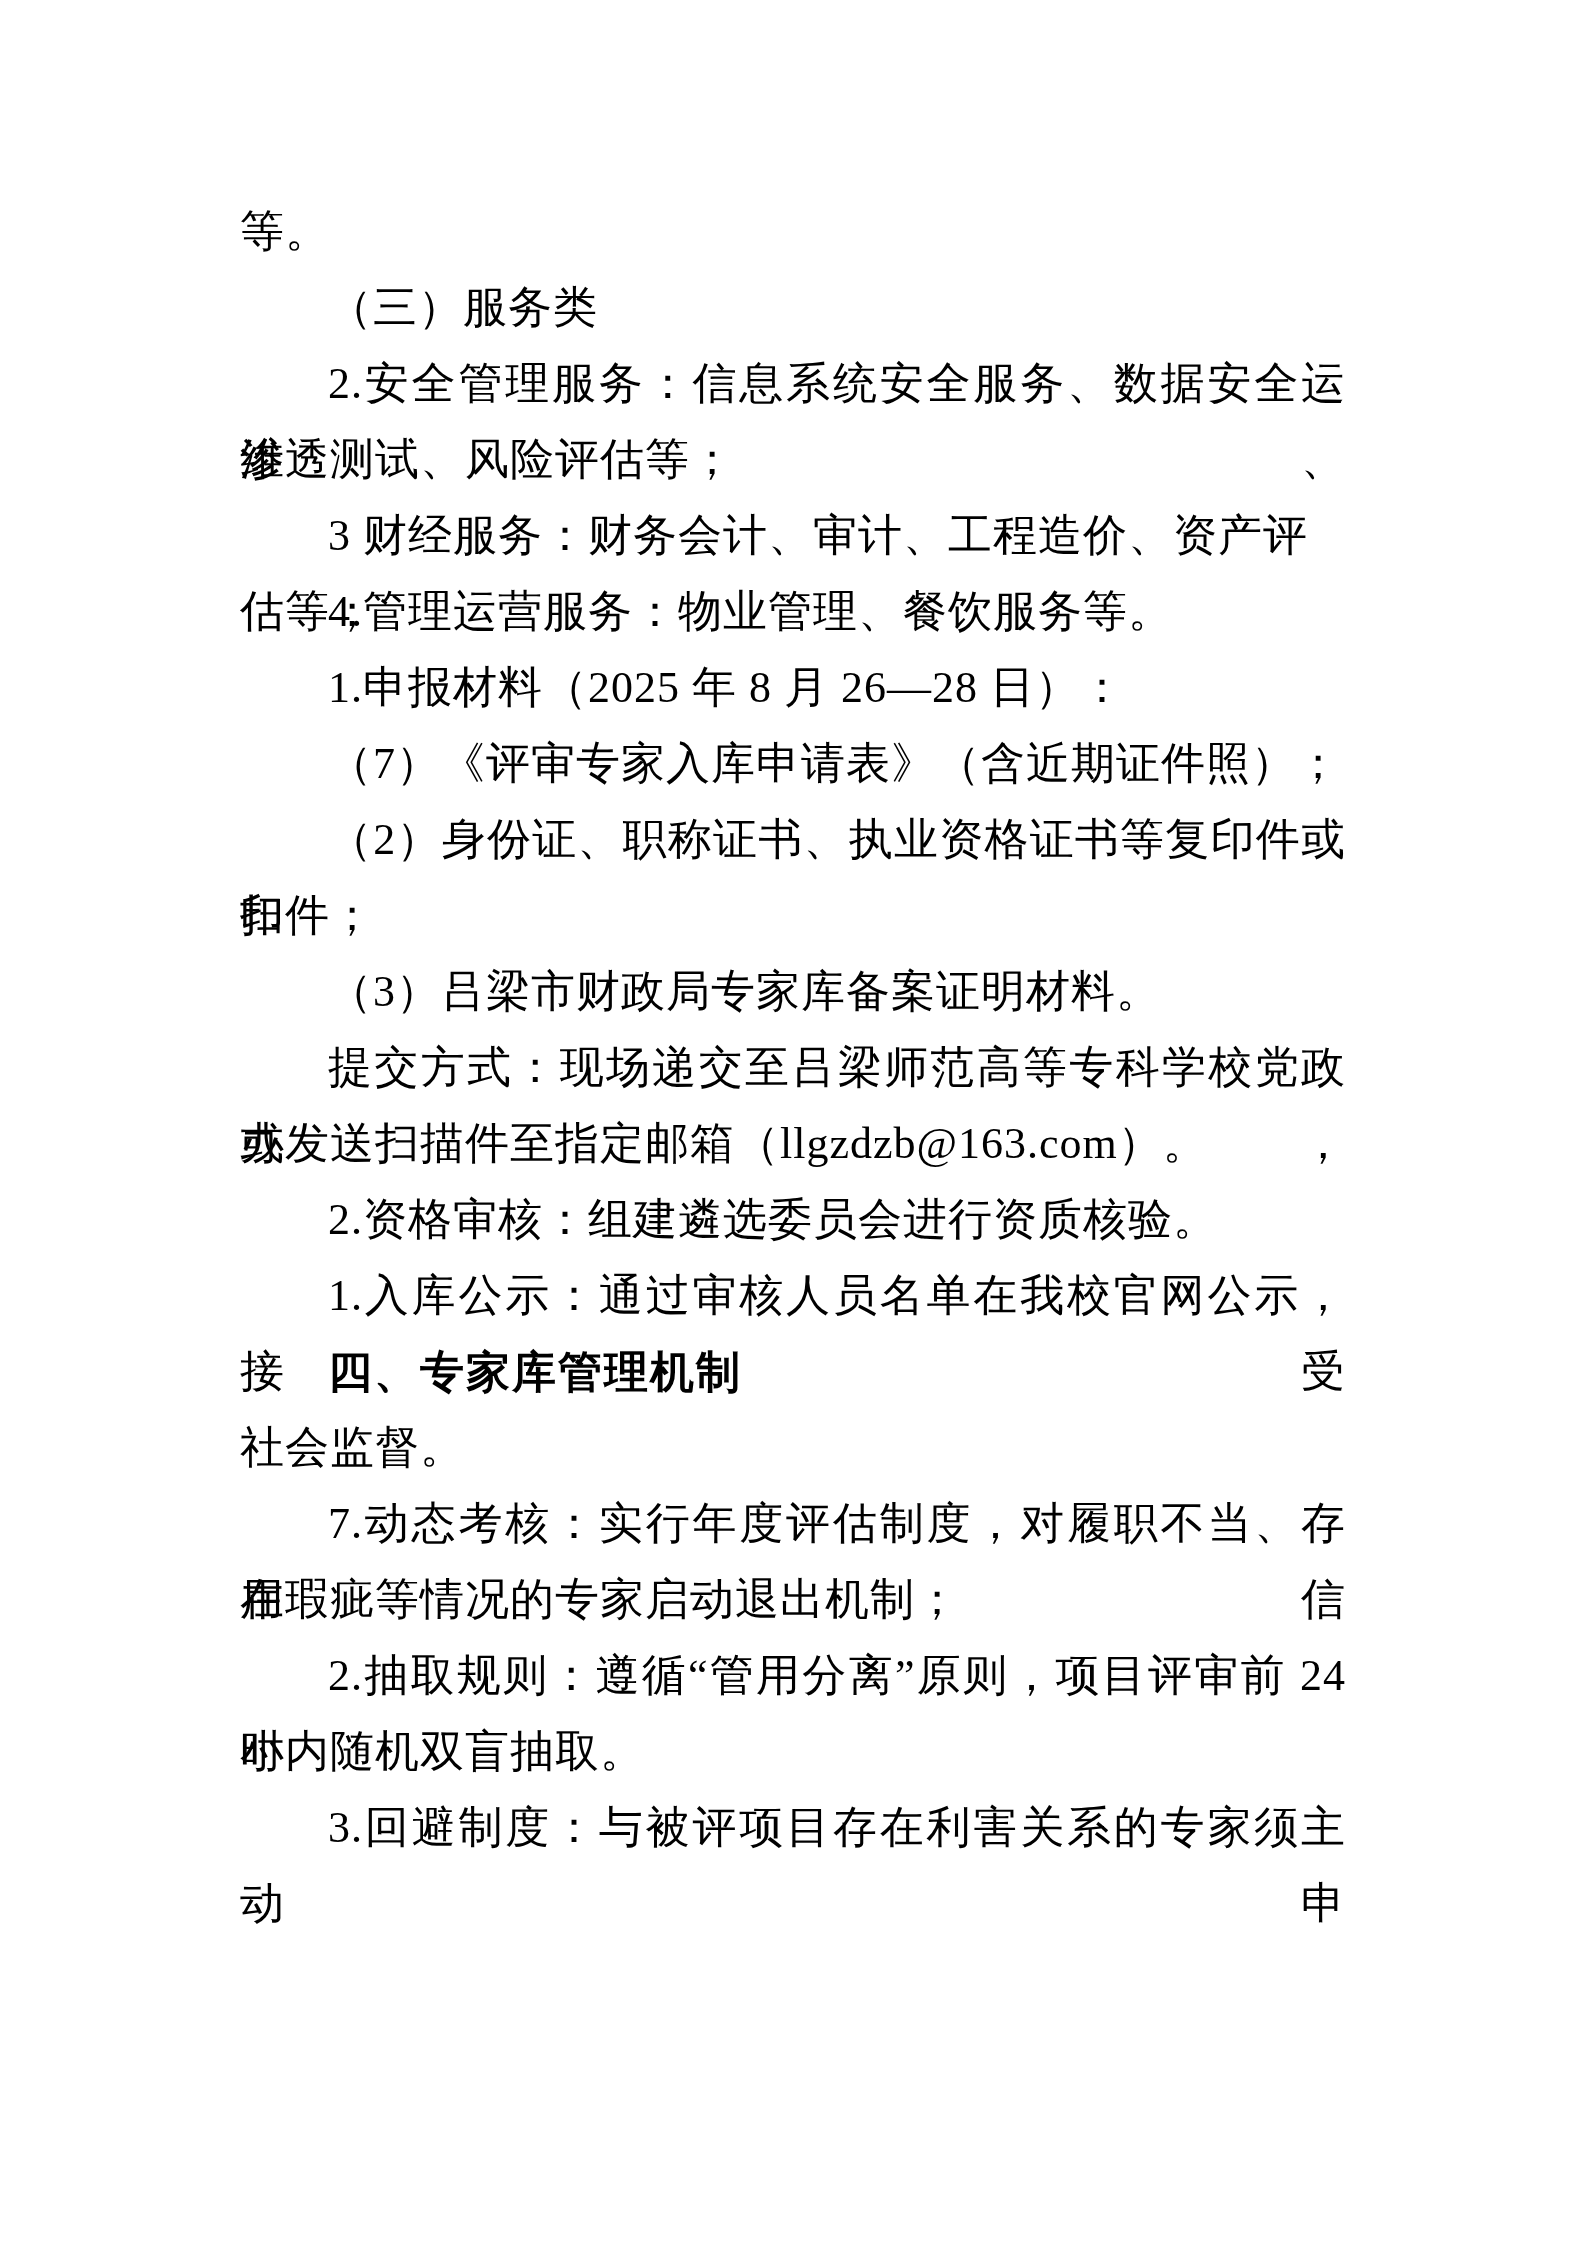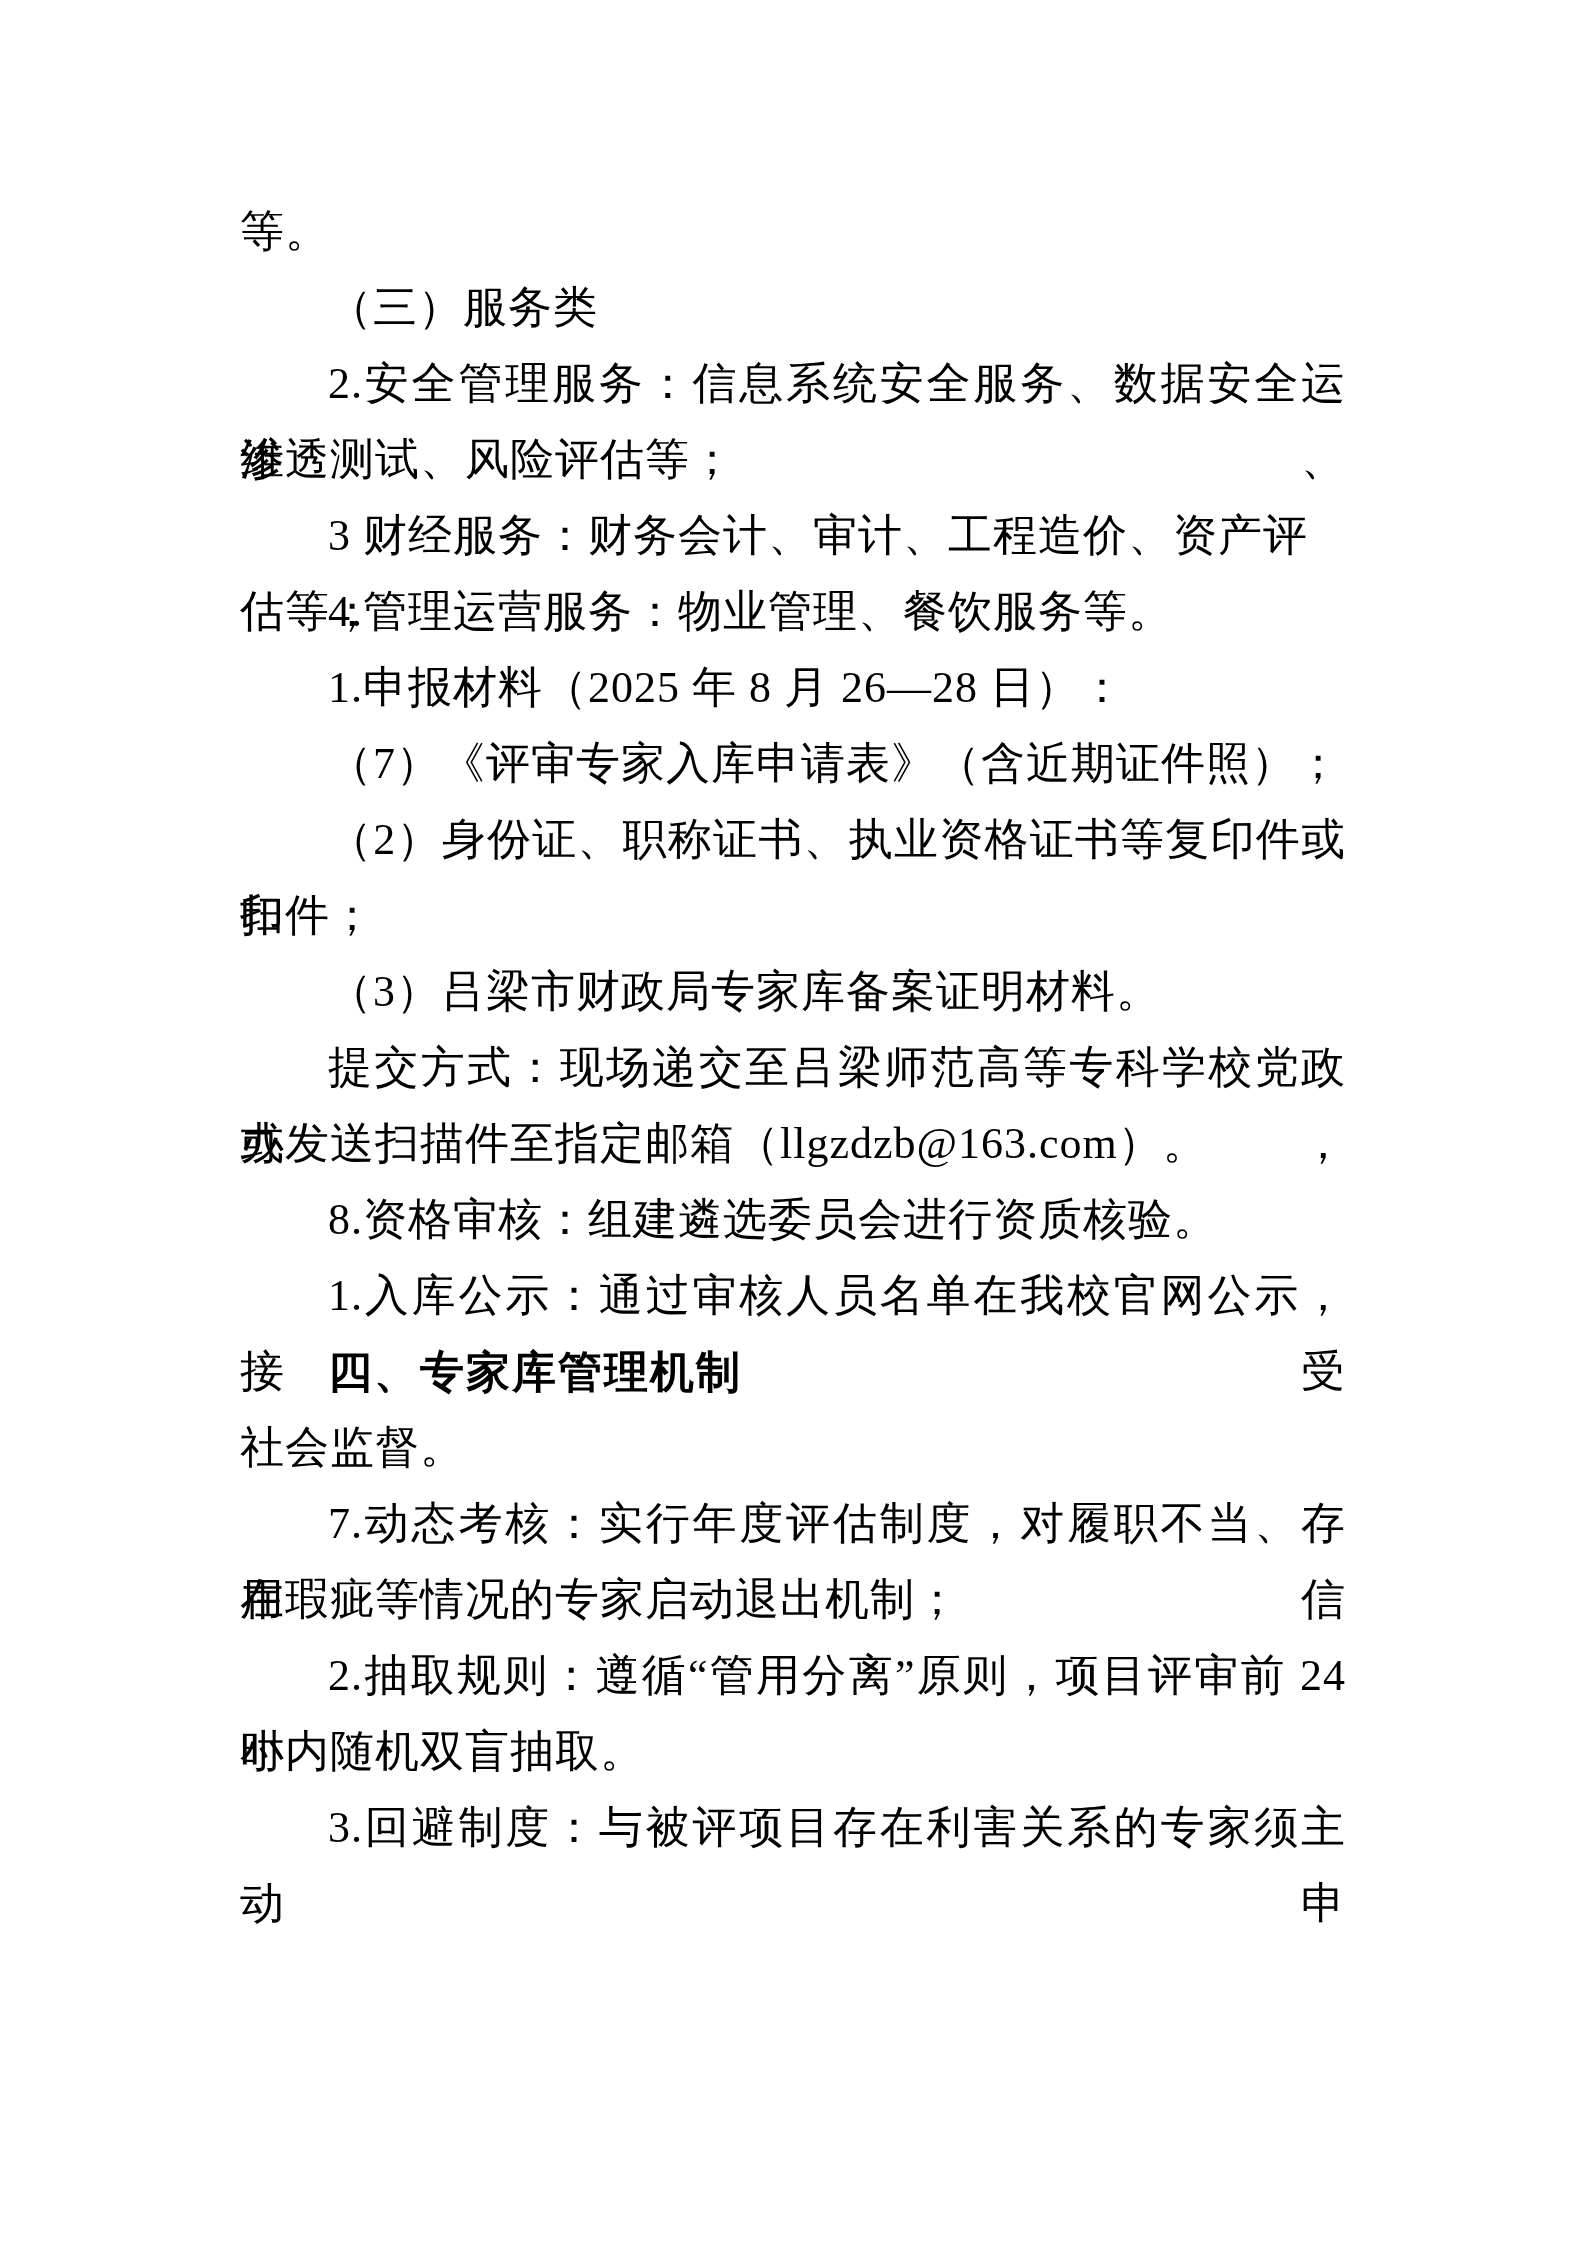--- a/index.html
+++ b/index.html
@@ -54,21 +54,21 @@
     <div class="ln">渗透测试、风险评估等；</div>
     <div class="ln ind">3 财经服务：财务会计、审计、工程造价、资产评估等；</div>
     <div class="ln ind">4.管理运营服务：物业管理、餐饮服务等。</div>
     <div class="ln ind">1.申报材料（2025 年 8 月 26—28 日）：</div>
     <div class="ln ind">（7）《评审专家入库申请表》（含近期证件照）；</div>
     <div class="ln ind just">（2）身份证、职称证书、执业资格证书等复印件或扫</div>
     <div class="ln">印件；</div>
     <div class="ln ind">（3）吕梁市财政局专家库备案证明材料。</div>
     <div class="ln ind just">提交方式：现场递交至吕梁师范高等专科学校党政办，</div>
     <div class="ln">或发送扫描件至指定邮箱（llgzdzb@163.com）。</div>
-    <div class="ln ind">8.资格审核：组建遴选委员会进行资质核验。</div>
+    <div class="ln ind">2.资格审核：组建遴选委员会进行资质核验。</div>
     <div class="ln ind just">1.入库公示：通过审核人员名单在我校官网公示，接受</div>
     <div class="ln ind heading">四、专家库管理机制</div>
     <div class="ln">社会监督。</div>
     <div class="ln ind just">7.动态考核：实行年度评估制度，对履职不当、存在信</div>
     <div class="ln">用瑕疵等情况的专家启动退出机制；</div>
     <div class="ln ind just">2.抽取规则：遵循“管用分离”原则，项目评审前 24 小</div>
     <div class="ln">时内随机双盲抽取。</div>
     <div class="ln ind just">3.回避制度：与被评项目存在利害关系的专家须主动申</div>
   </div>
 </div>

